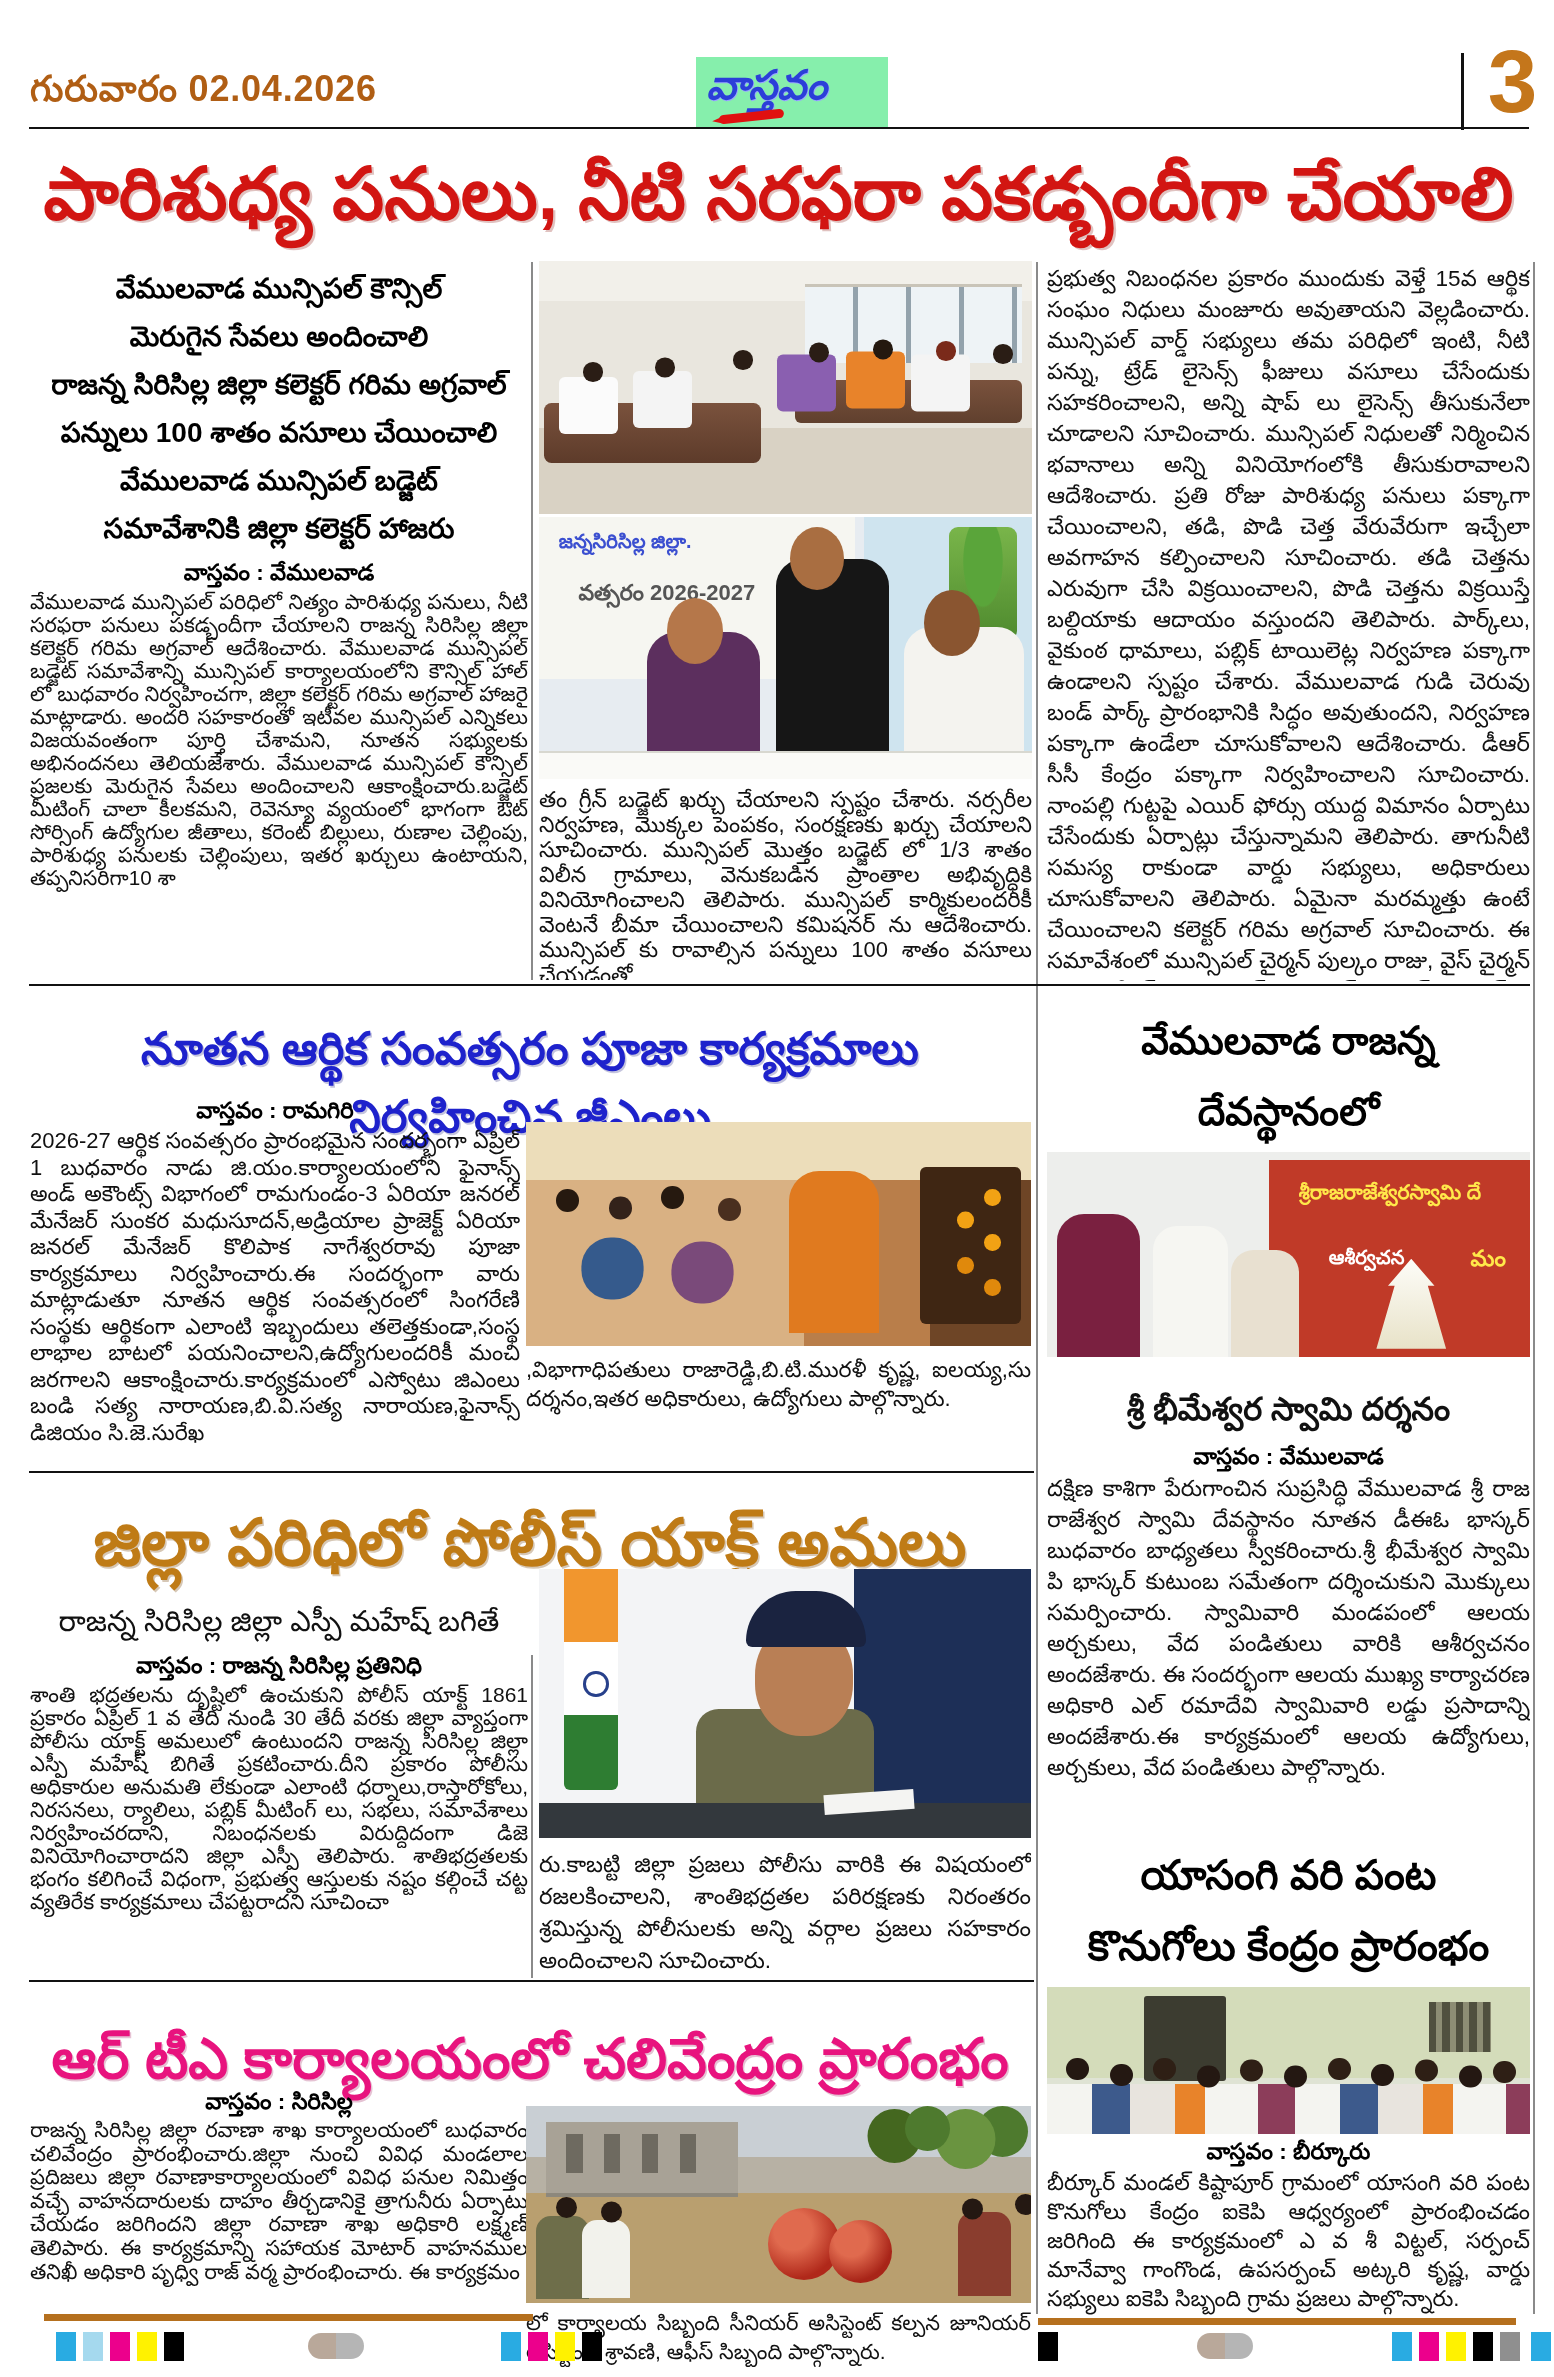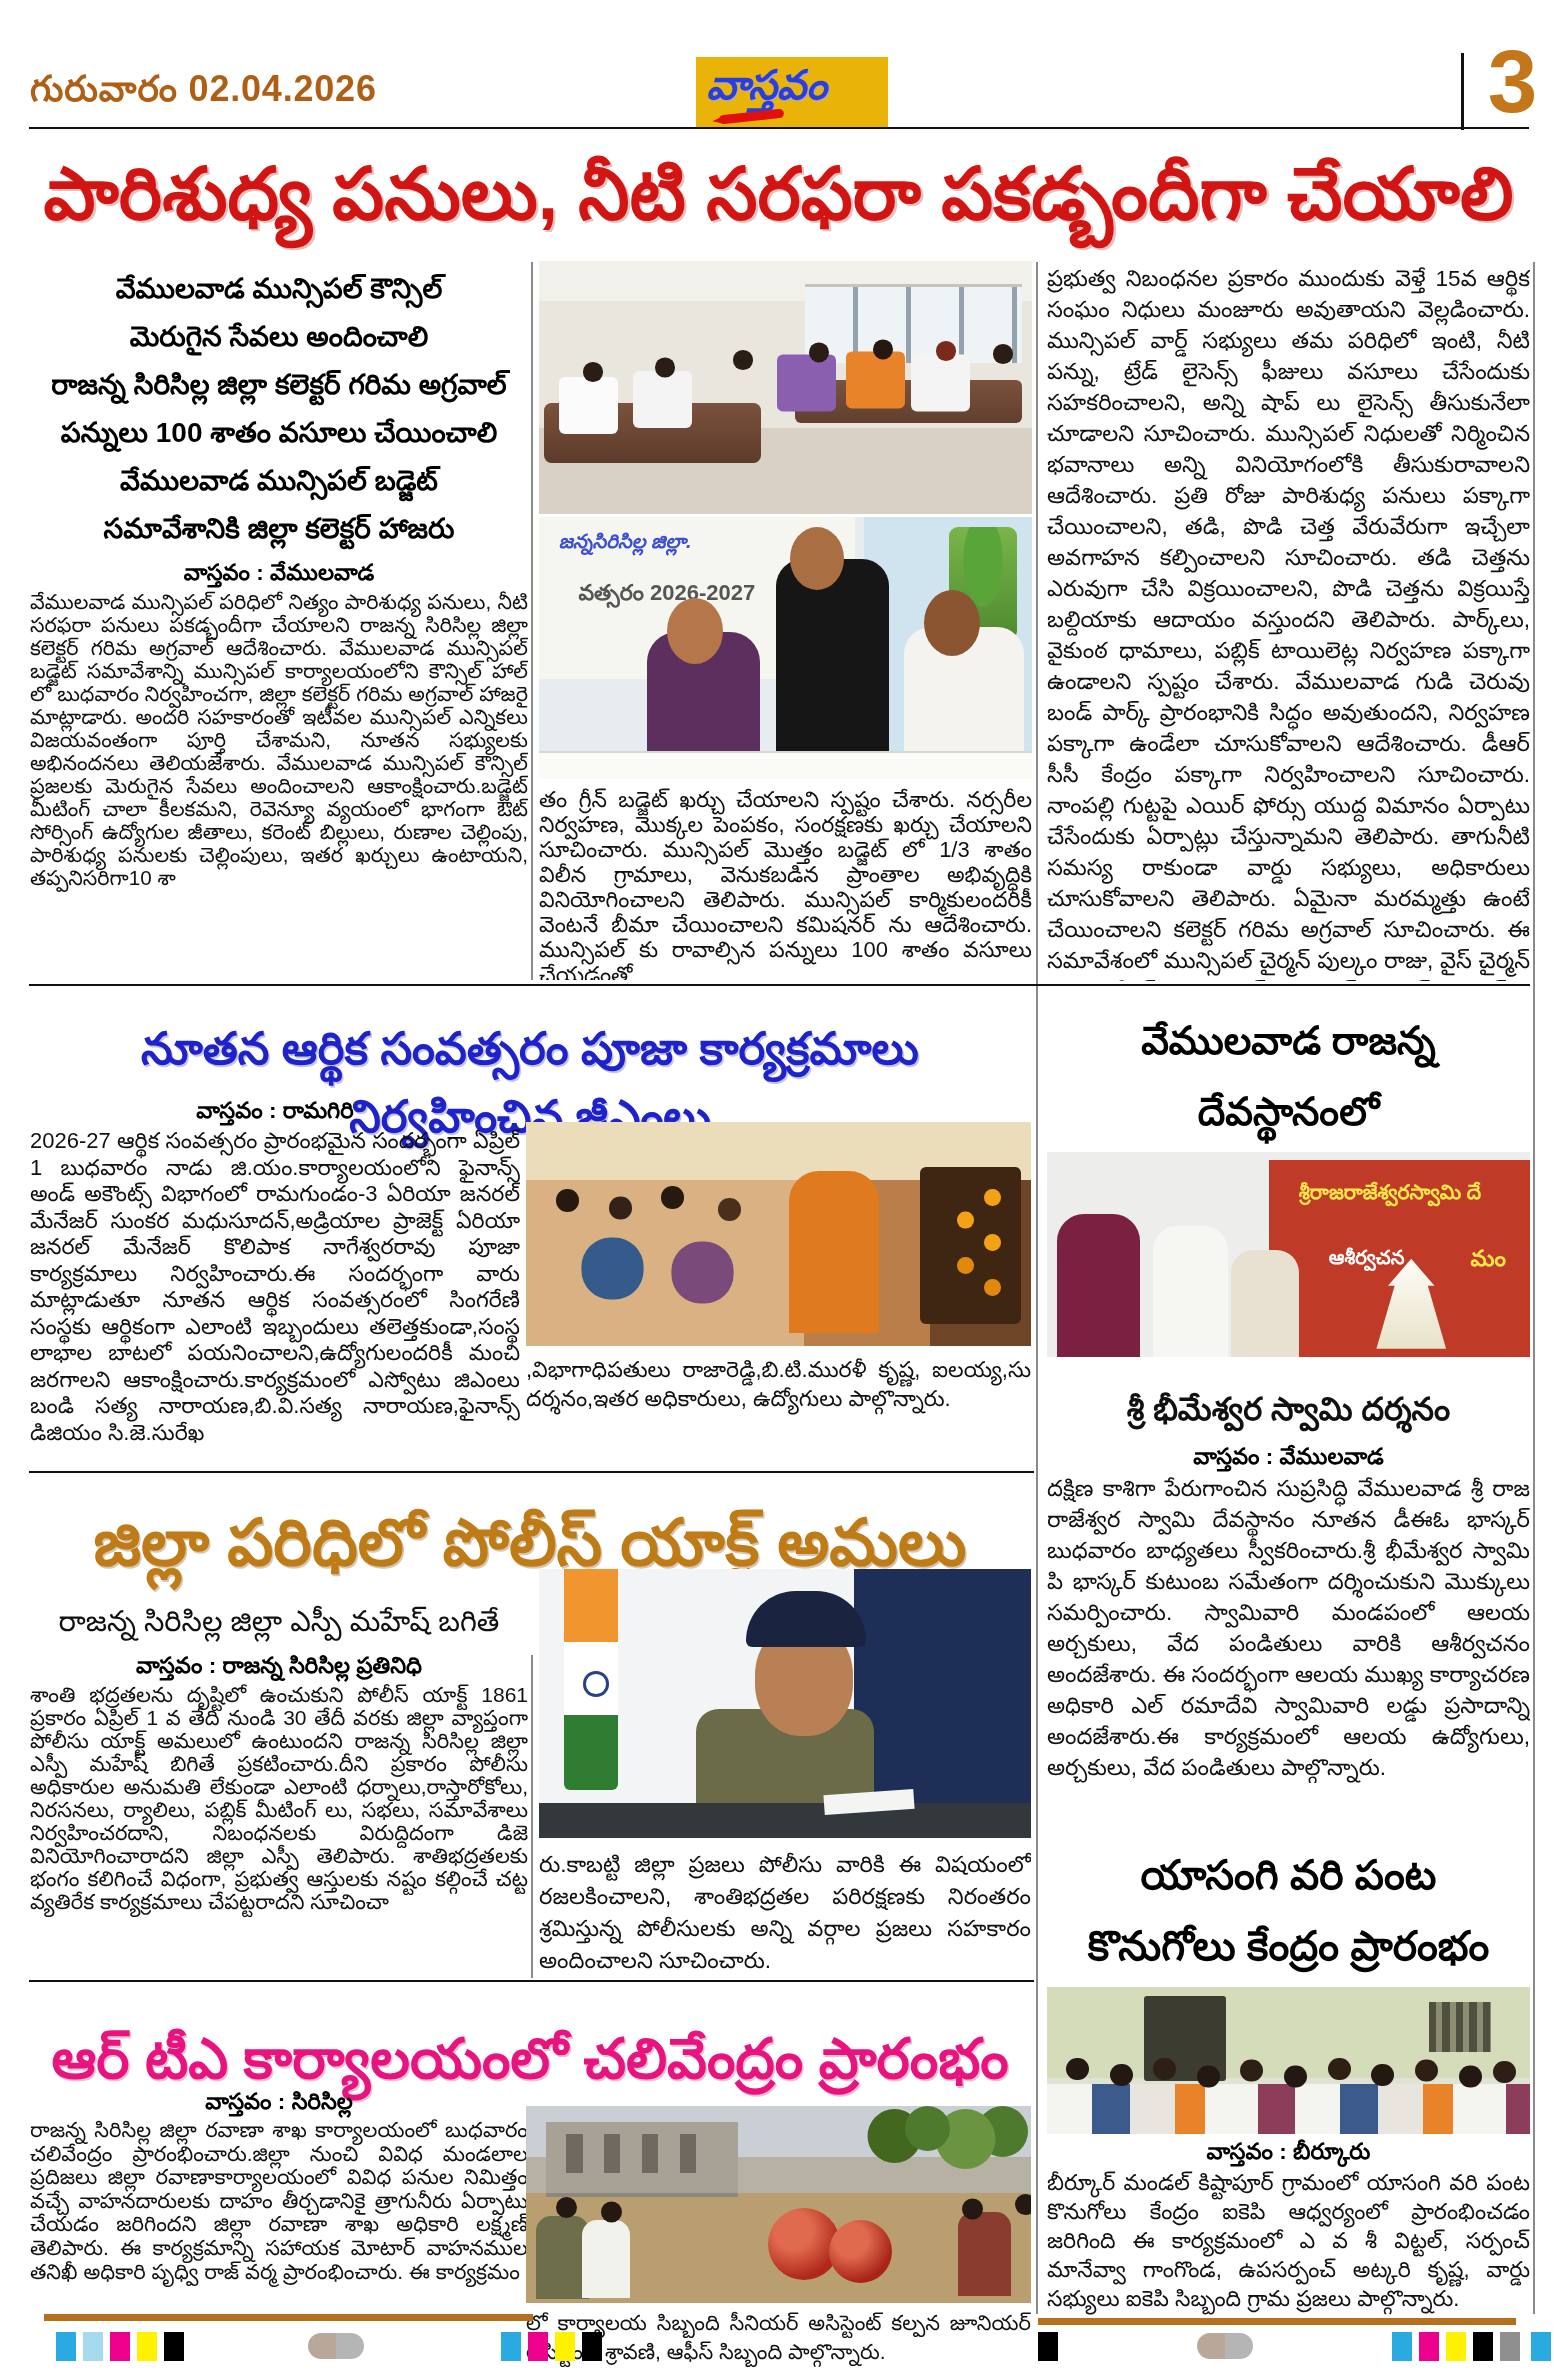--- a/index.html
+++ b/index.html
@@ -6,21 +6,21 @@
   .page{
     position:relative;width:1555px;height:2377px;background:#ffffff;
     font-family:"Liberation Sans","DejaVu Sans",sans-serif;color:#111;
     overflow:hidden;margin:0 auto;
   }
   .abs{position:absolute;}
   .ctr{text-align:center;}
   .jst{text-align:justify;}
   
   .hdr-date{left:30px;top:68px;font-size:36px;font-weight:bold;color:#b05e14;letter-spacing:0.8px;}
-  .logo{left:696px;top:57px;width:192px;height:71px;background:#eab308;overflow:hidden;}
+  .logo{left:696px;top:57px;width:192px;height:71px;background:#86efac;overflow:hidden;}
   .logo-word{position:absolute;left:10.5px;top:4.5px;font-size:41px;font-weight:bold;color:#2b3fd8;font-style:italic;text-shadow:0.8px 0.8px 0 #9aa7ff;}
   .logo-pen{position:absolute;left:22.6px;bottom:7.5px;width:65px;height:9px;background:#e01010;border-radius:4.5px;transform:rotate(-6deg);}
   .logo-pen:before{content:"";position:absolute;left:-7.5px;top:1.5px;border-right:9px solid #e01010;border-top:3.8px solid transparent;border-bottom:3.8px solid transparent;}
   .hdr-vline{left:1461px;top:53px;width:3px;height:77px;background:#111;}
   .hdr-num{left:1473px;top:36px;width:79px;font-size:89px;font-weight:bold;color:#c4761b;text-align:center;line-height:90px;}
   .hdr-rule{left:29px;top:127px;width:1500px;height:2.3px;background:#111;}
   
   .rule{background:#111;}
   .vrule{background:#8a8a8a;width:1.5px;}
   .brown-rule{background:#b5701e;height:6.8px;}
@@ -65,21 +65,21 @@
   .p1-windows{right:2%;top:9%;width:44%;height:30%;background:repeating-linear-gradient(90deg,#eef3f6 0 48px,#93a2ac 48px 53px);border-top:3.8px solid #c9c4b8;}
   .p1-desk1{left:1%;top:56%;width:44%;height:24%;background:linear-gradient(#7a523d,#5d3b2a);border-radius:7.5px;}
   .p1-desk2{left:52%;top:47%;width:46%;height:17%;background:linear-gradient(#7a523d,#60402e);border-radius:6px;}
   .p1-heads{left:9%;top:40%;width:19.6px;height:19.6px;border-radius:50%;background:#2a1d15;
      box-shadow:72px -4.5px 0 #2a1d15,150px -12px 0 #2a1d15,226px -19.6px 0 #2a1d15,290px -22.6px 0 #24180f,353px -21px 0 #7a2a1a,410px -18px 0 #2a1d15;}
   .p1-shirts{left:4%;top:46%;width:59px;height:57px;background:#fbfbfb;border-radius:6px;
      box-shadow:74px -6px 0 #f4f4f4,218px -22.6px 0 #8a5fb0,287px -25.6px 0 #e8832a,352px -22.6px 0 #f4f4f4;}
   
   .p2{background:linear-gradient(90deg,#e7ecf1 0 66%,#cfe4ef 66% 100%);}
   .p2-banner{left:0;top:0;width:64%;height:62%;background:#f6f6f1;}
-  .p2-btxt1{left:4%;top:5%;font-size:19.6px;font-weight:bold;color:#3b4fd0;font-style:italic;}
+  .p2-btxt1{left:4%;top:5%;font-size:19.6px;font-weight:bold;color:#3b4fd0;}
   .p2-btxt2{left:8%;top:24%;font-size:22px;font-weight:bold;color:#555;}
   .p2-plant{right:3%;top:4%;width:68px;height:113px;background:radial-gradient(ellipse at 50% 30%,#5aa53a 0 40%,transparent 42%),linear-gradient(#79b54a,#4e8a2e);border-radius:9px;}
   .p2-fig-purple{left:22%;top:44%;width:113px;height:56%;background:#5c2f5e;border-radius:30px 30px 0 0;}
   .p2-head1{left:26%;top:31%;width:56px;height:66px;background:#b5774a;border-radius:50%;}
   .p2-fig-black{left:48%;top:16%;width:113px;height:84%;background:#161616;border-radius:27px 27px 0 0;}
   .p2-head2{left:51%;top:4%;width:54px;height:63px;background:#a96e41;border-radius:50%;}
   .p2-fig-white{left:74%;top:42%;width:120px;height:58%;background:#f4f3ef;border-radius:27px 27px 0 0;}
   .p2-head3{left:78%;top:28%;width:56px;height:66px;background:#8a5530;border-radius:50%;}
   .p2-table{left:0;bottom:0;width:100%;height:10%;background:#fafaf7;border-top:2.3px solid #d8d8d0;}
   

